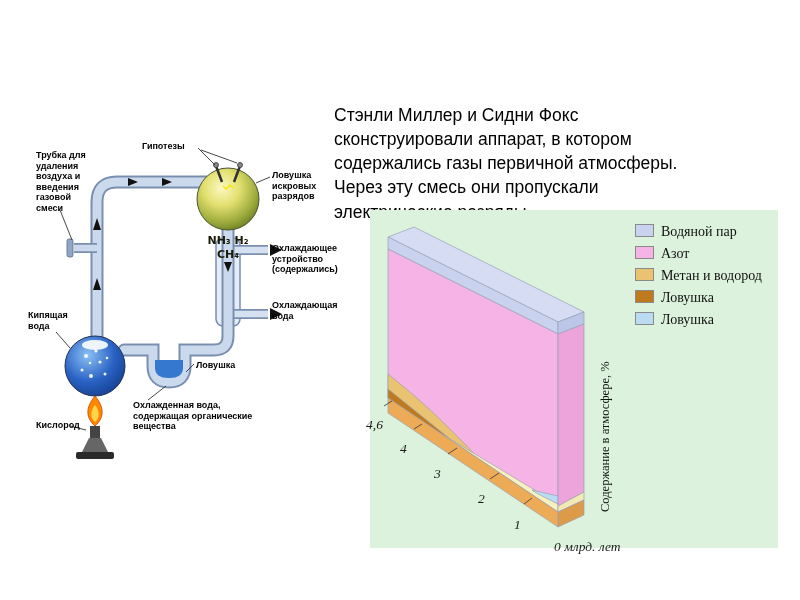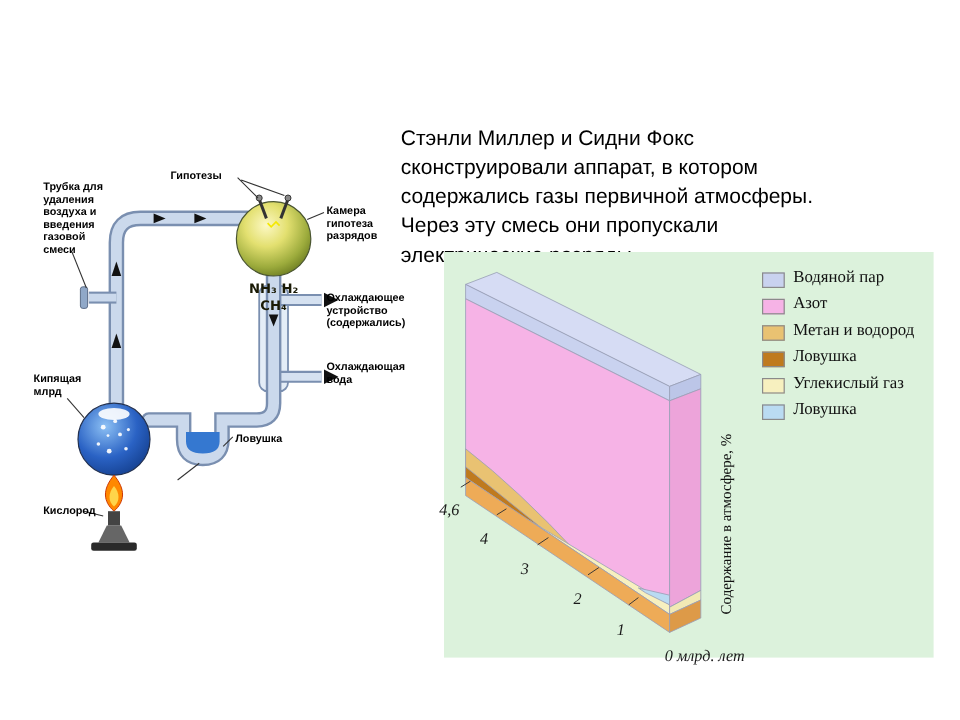--- a/index.html
+++ b/index.html
@@ -8,21 +8,21 @@
   .title{position:absolute;left:28px;top:14px;width:762px;font-size:24px;font-weight:bold;
          font-style:italic;line-height:1.1;}
   .body-text{position:absolute;left:334px;top:58px;width:352px;font-size:17.5px;
          line-height:1.38;color:#000;margin-top:45px;}
   .app-label{position:absolute;font-size:9px;font-weight:bold;line-height:1.18;color:#000;}
   .gas-label{position:absolute;left:198px;top:186px;width:60px;text-align:center;
          font-size:11px;font-weight:bold;color:#1a1a05;white-space:pre-line;line-height:1.25;
          font-family:"DejaVu Sans",sans-serif;margin-top:48px;}
   .chart-panel{position:absolute;left:370px;top:210px;width:408px;height:338px;}
   .legend{position:absolute;left:230px;top:14px;}
-  .legend-item{display:flex;align-items:flex-end;margin-bottom:6px;padding-left:35px;}
+  .legend-item{display:flex;align-items:flex-start;margin-bottom:6px;padding-left:35px;}
   .legend-swatch{width:17px;height:11px;border:1px solid #8a8a8a;margin-right:7px;flex:none;}
   .legend-label{font-family:"Liberation Serif",serif;font-size:14px;color:#111;}
   .tick{position:absolute;font-family:"Liberation Serif",serif;font-style:italic;
         font-size:13.5px;color:#1a1a1a;white-space:nowrap;margin-top:21px;}
   .ylabel{position:absolute;left:228px;top:302px;transform:rotate(-90deg);
         transform-origin:0 0;font-family:"Liberation Serif",serif;font-size:12.5px;
         color:#111;white-space:nowrap;}
   svg{position:absolute;}
 </style>
 </head>
@@ -122,26 +122,27 @@
       <path d="M50,296 L66,300"></path>
       <path d="M146,256 L128,270"></path>
     </g>
   </svg>
 
   <div class="gas-label">NH₃ H₂
 CH₄</div>
 
   <div class="app-label" style="left:36px;top:150px;width:60px">Трубка для удаления воздуха и введения газовой смеси</div>
   <div class="app-label" style="left:142px;top:141px">Гипотезы</div>
-  <div class="app-label" style="left:272px;top:170px;width:64px">Камера гипотеза разрядов</div>
+  <div class="app-label" style="left:272px;top:170px;width:64px">Ловушка искровых разрядов</div>
   <div class="app-label" style="left:272px;top:243px;width:82px">Охлаждающее устройство (содержались)</div>
   <div class="app-label" style="left:272px;top:300px;width:72px">Охлаждающая вода</div>
-  <div class="app-label" style="left:28px;top:310px;width:48px">Кипящая млрд</div>
+  <div class="app-label" style="left:28px;top:310px;width:48px">Кипящая вода</div>
   <div class="app-label" style="left:196px;top:360px">Ловушка</div>
   <div class="app-label" style="left:36px;top:420px">Кислород</div>
+  <div class="app-label" style="left:133px;top:400px;width:120px">Охлажденная вода, содержащая органические вещества</div>
 
   <div class="chart-panel" style="background-color: rgb(220, 242, 220);">
 
     <svg style="left:0;top:0" width="250" height="338" viewBox="0 0 250 338">
       <g stroke="#9aa0b8" stroke-width="0.7">
         <polygon points="18,27 188,112 214,102 44,17" fill="#d6dcf4"></polygon>
         <polygon points="18,27 188,112 188,124 18,39" fill="#c9d2ef"></polygon>
         <polygon points="188,112 214,102 214,114 188,124" fill="#bcc6e8"></polygon>
         <polygon points="18,39 188,124 188,302 18,188" fill="#f6b3e6"></polygon>
         <path d="M18,164 Q62,198 112,252 L18,188 Z" fill="#e9c272"></path>
@@ -178,22 +179,18 @@
       </div>
       <div class="legend-item">
         <span class="legend-swatch" style="background-color: rgb(233, 194, 114);"></span>
         <span class="legend-label">Метан и водород</span>
       </div>
       <div class="legend-item">
         <span class="legend-swatch" style="background-color: rgb(191, 122, 30);"></span>
         <span class="legend-label">Ловушка</span>
       </div>
       <div class="legend-item">
-        <span class="legend-swatch" style="background-color: rgb(247, 240, 191);"></span>
-        <span class="legend-label">Углекислый газ</span>
-      </div>
-      <div class="legend-item">
         <span class="legend-swatch" style="background-color: rgb(186, 219, 242);"></span>
         <span class="legend-label">Ловушка</span>
       </div>
     </div>
   </div>
 </div>
 
 </body></html>

